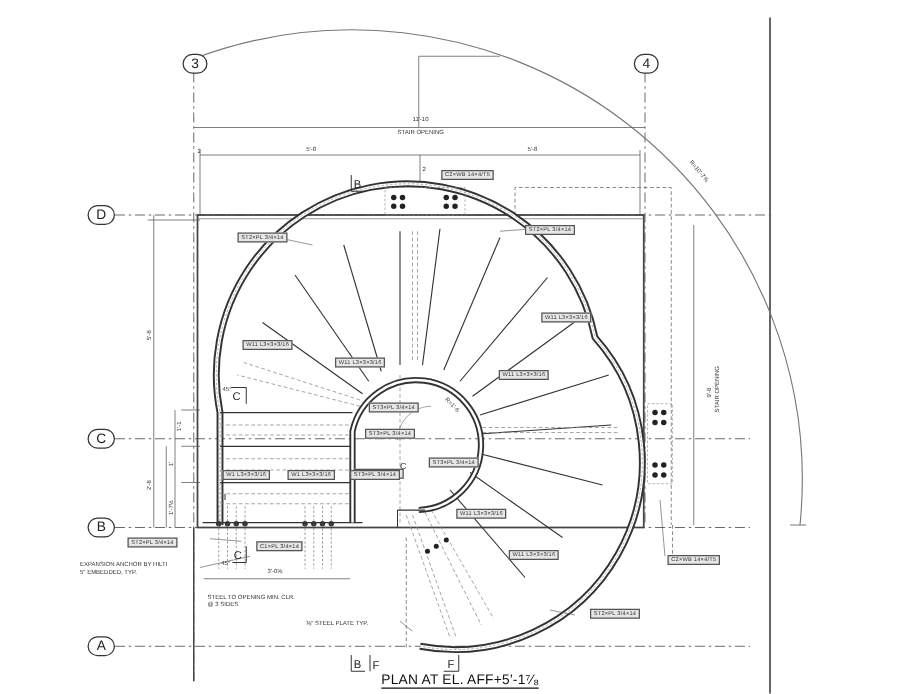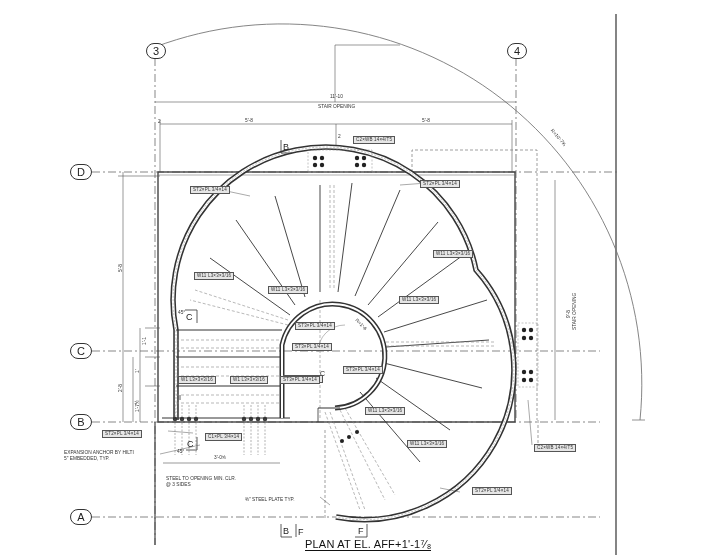--- a/index.html
+++ b/index.html
@@ -253,14 +253,14 @@
   <div class="tag" style="left:407px;top:440px;">W11 L3×3×3/16</div>
   <div class="tag" style="left:472px;top:487px;">ST2×PL 3/4×14</div>
   <div class="tag" style="left:534px;top:444px;">C2×WB 14×4/T5</div>
 
   <div class="note" style="left:64px;top:450px;white-space:pre;">EXPANSION ANCHOR BY HILTI
 5" EMBEDDED, TYP.</div>
   <div class="note" style="left:166px;top:476px;white-space:pre;">STEEL TO OPENING MIN. CLR.
 @ 3 SIDES</div>
   <div class="note" style="left:245px;top:497px;">⅜" STEEL PLATE TYP.</div>
 
-  <div class="title" style="left:305px;top:538px;">PLAN AT EL. AFF+1'-1⁷⁄₈</div>
+  <div class="title" style="left:305px;top:538px;">PLAN AT EL. AFF+5'-1⁷⁄₈</div>
 </div>
 
 </body></html>

